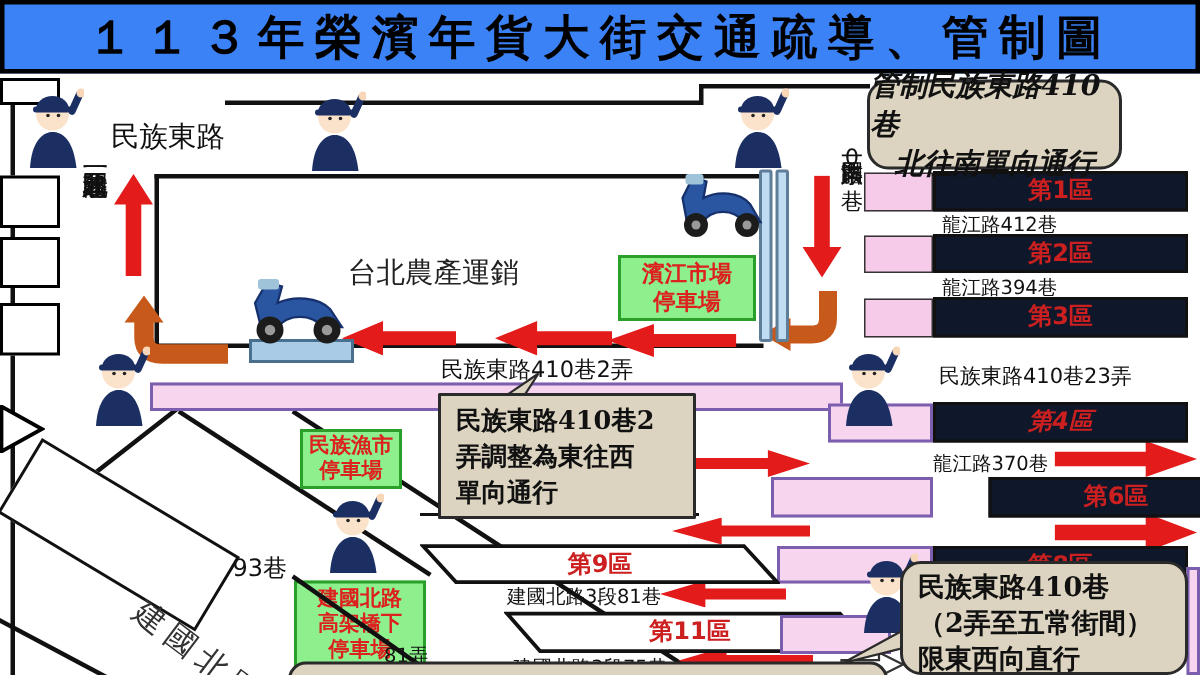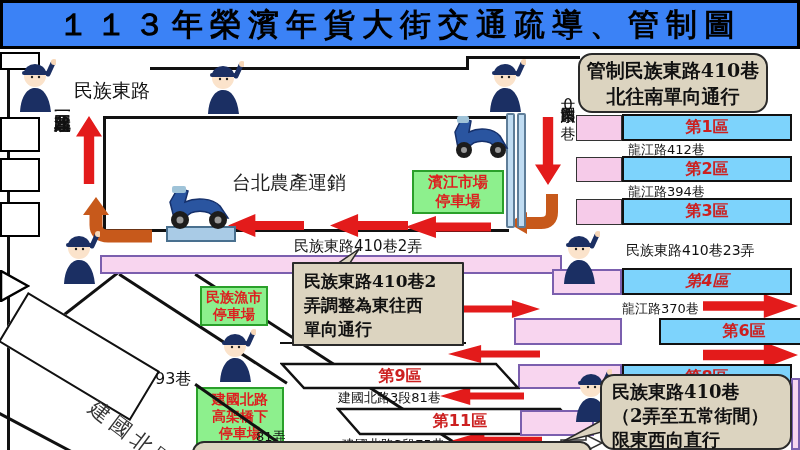--- a/index.html
+++ b/index.html
@@ -14,21 +14,21 @@
   
   .hline{background:#111;height:3px;}
   .vline{background:#111;width:3px;}
   .diag{background:#111;height:3px;transform-origin:left top;}
   
   .bldg{background:#fff;border:2.5px solid #000;}
   
   .pinkbar{background:#f8d5ef;border:2px solid #7b5fae;box-sizing:border-box;}
   .pinksq{background:#f6cbe9;border:1.5px solid #333;box-sizing:border-box;}
   
-  .zone{background:#7dd3fc;border:2.5px solid #111;box-sizing:border-box;display:flex;
+  .zone{background:#0f172a;border:2.5px solid #111;box-sizing:border-box;display:flex;
         align-items:center;justify-content:center;font-weight:bold;font-size:16px;color:#cc2020;
         font-family:"DejaVu Sans","Liberation Sans",sans-serif;}
   .zonetext{font-weight:bold;font-size:16px;color:#cc2020;display:flex;align-items:center;justify-content:center;}
   
   .lbl{font-size:13px;color:#111;white-space:nowrap;}
   .vtext{writing-mode:vertical-rl;text-orientation:upright;color:#111;white-space:nowrap;}
   
   .park{background:#8df08d;border:2px solid #2aa02a;box-sizing:border-box;display:flex;
         flex-direction:column;align-items:center;justify-content:center;
         font-family:"DejaVu Serif","Liberation Serif",serif;font-weight:bold;color:#dd2020;}
@@ -220,21 +220,21 @@
         <circle cx="19" cy="18" r="11" fill="#fbe3cb"></circle>
         <path d="M8,15 a11,9 0 0 1 22,0 Z" fill="#1b2f63"></path>
         <rect x="6" y="13" width="26" height="4" rx="2" fill="#1b2f63"></rect>
         <path d="M4,54 C5,37 12,30 19,30 C27,30 33,37 35,54 Z" fill="#1b2f63"></path>
         <circle cx="16" cy="19" r="1.2" fill="#222"></circle>
           <circle cx="23" cy="19" r="1.2" fill="#222"></circle>
       </g>
     </defs>
   </svg>
 
-  <div class="abs callout" style="left:578px;top:53px;width:190px;height:60px;display:flex;flex-direction:column;align-items:center;justify-content:center;font-size:19px;line-height:26px;">
+  <div class="abs callout" style="left:578px;top:53px;width:170px;height:60px;display:flex;flex-direction:column;align-items:center;justify-content:center;font-size:19px;line-height:26px;font-style:italic;">
     <div>管制民族東路410巷</div>
     <div>北往南單向通行</div>
   </div>
 
   <svg class="abs" style="left:332px;top:248px;" width="30" height="20">
     <polygon points="27,1 2,18 16,18" fill="#dcd4c0" stroke="#2a2a2a" stroke-width="1.5"></polygon>
   </svg>
   <div class="abs callout" style="left:292px;top:262px;width:172px;height:84px;border-radius:1px;padding:5px 10px;font-size:17px;line-height:24px;">
     <div>民族東路410巷2</div>
     <div>弄調整為東往西</div>

